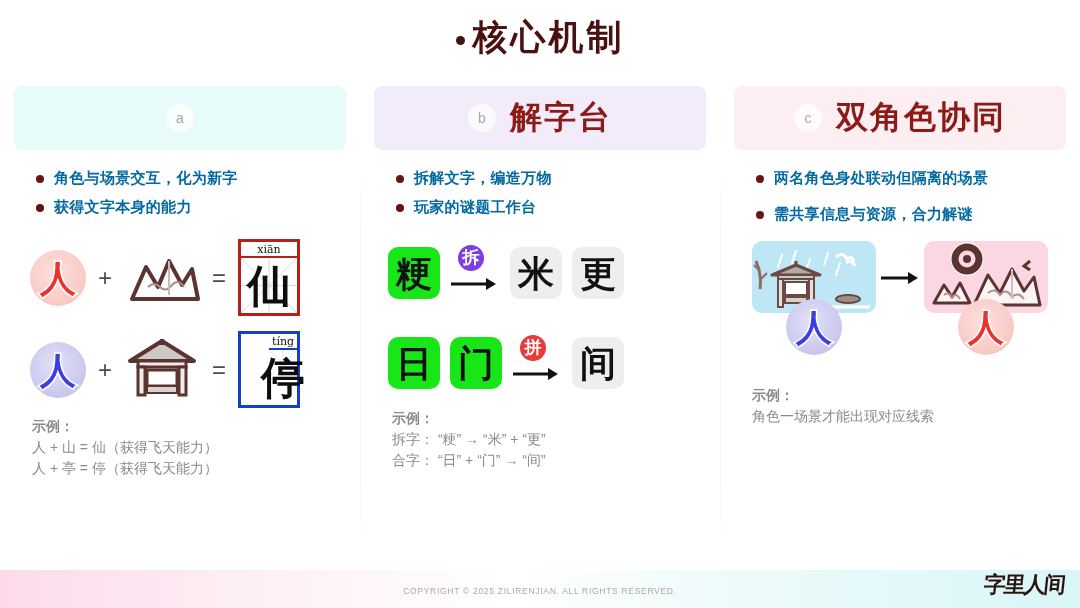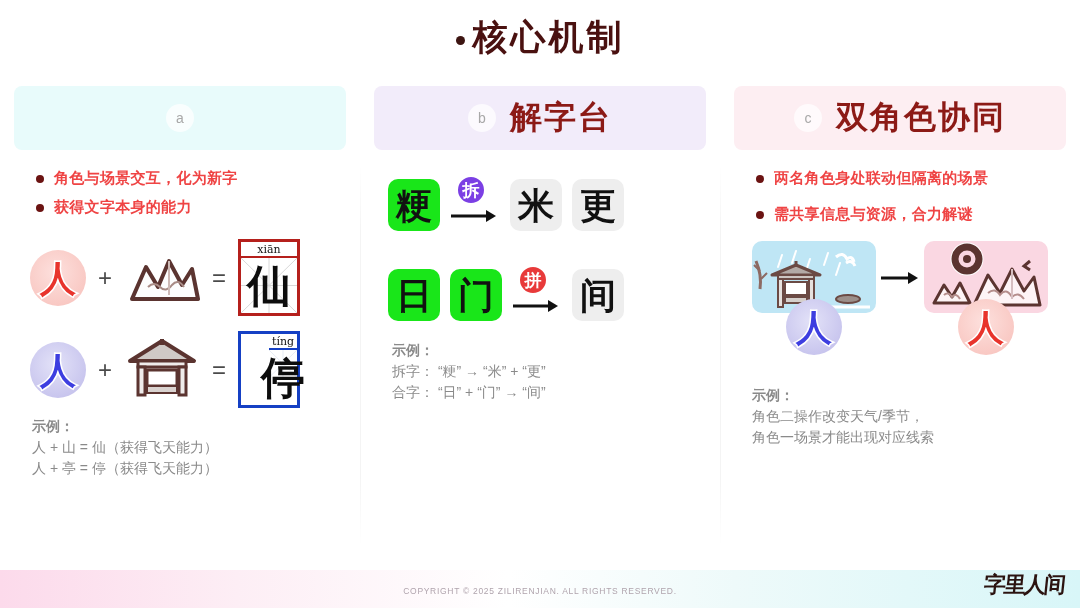--- a/index.html
+++ b/index.html
@@ -81,21 +81,21 @@
   .bullets { margin-top: 18px; padding-left: 22px; }
   .bullet {
     display: flex; align-items: flex-start; gap: 10px;
     margin-bottom: 9px;
   }
   .bdot {
     width: 8px; height: 8px; border-radius: 50%;
     background: #6b1312; flex: 0 0 8px; margin-top: 7px;
   }
   .btext {
-    font-size: 15px; font-weight: bold; color: #ef4444;
+    font-size: 15px; font-weight: bold; color: #0369a1;
     line-height: 1.35; letter-spacing: 0.3px;
   }
   .col-c .bullet { margin-bottom: 16px; }
 
   
   .viz-a { margin-top: 14px; }
   .compose-row {
     display: flex; align-items: center; gap: 10px;
     height: 92px; padding-left: 16px;
   }
@@ -326,20 +326,30 @@
         <div>人 + 亭 = 停（获得飞天能力）</div>
       </div>
     </div>
 
     <div class="col col-b">
       <div class="col-head">
         <div class="badge">b</div>
         <div class="col-title">解字台</div>
       </div>
 
+      <div class="bullets">
+        <div class="bullet">
+          <div class="bdot"></div>
+          <div class="btext">拆解文字，编造万物</div>
+        </div>
+        <div class="bullet">
+          <div class="bdot"></div>
+          <div class="btext">玩家的谜题工作台</div>
+        </div>
+      </div>
 
       <div class="viz-b">
 
         <div class="tile-row">
           <div class="tile green">粳</div>
           <div class="arrow-group">
             <div class="arrow-badge purple">拆</div>
             <svg class="arrow-line" width="48" height="14" viewBox="0 0 48 14">
               <line x1="1" y1="7" x2="38" y2="7" stroke="#111" stroke-width="3"></line>
               <path d="M36 1 L46 7 L36 13 Z" fill="#111"></path>
@@ -437,21 +447,20 @@
             </div>
             <div class="scene-avatar avatar red">
               <span>人</span>
             </div>
           </div>
         </div>
       </div>
 
       <div class="note" style="margin-top:30px;">
         <div class="nh">示例：</div>
-        <div>角色二操作改变天气/季节，</div>
         <div>角色一场景才能出现对应线索</div>
       </div>
     </div>
   </div>
 
   <div class="footer-band"></div>
   <div class="copyright">COPYRIGHT © 2025 ZILIRENJIAN. ALL RIGHTS RESERVED.</div>
   <div class="logo">字里人间</div>
 </div>
 

